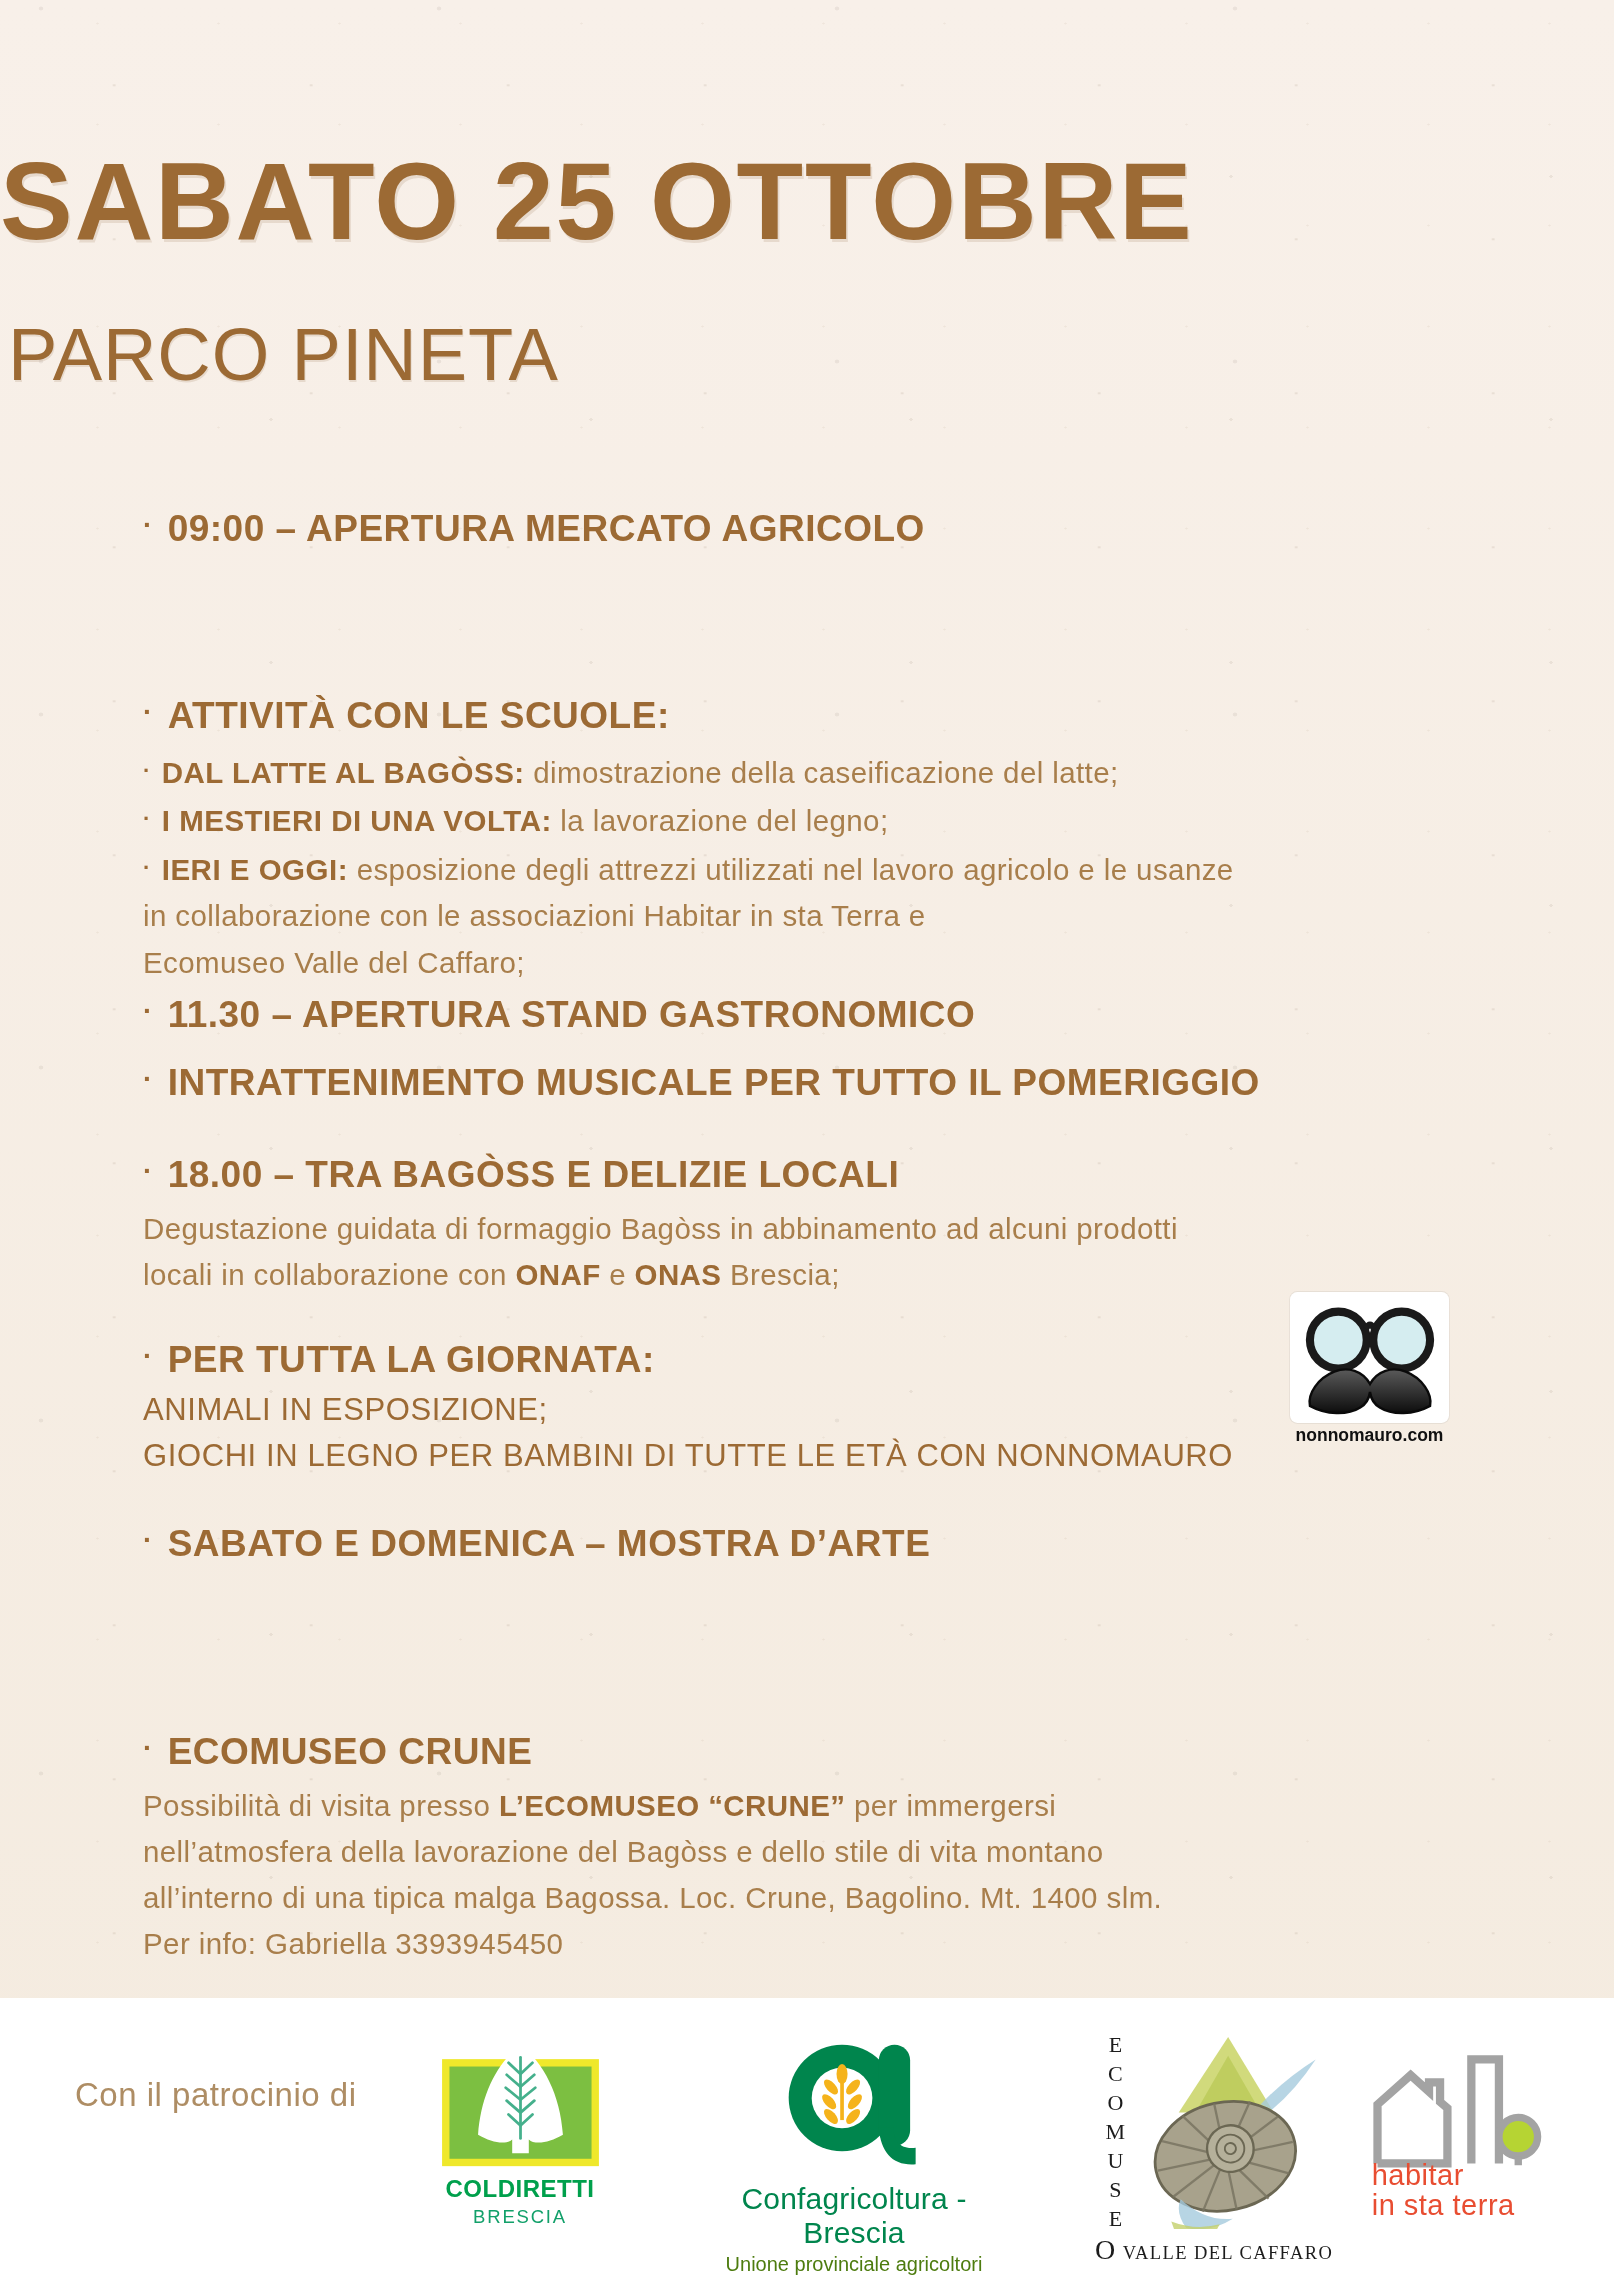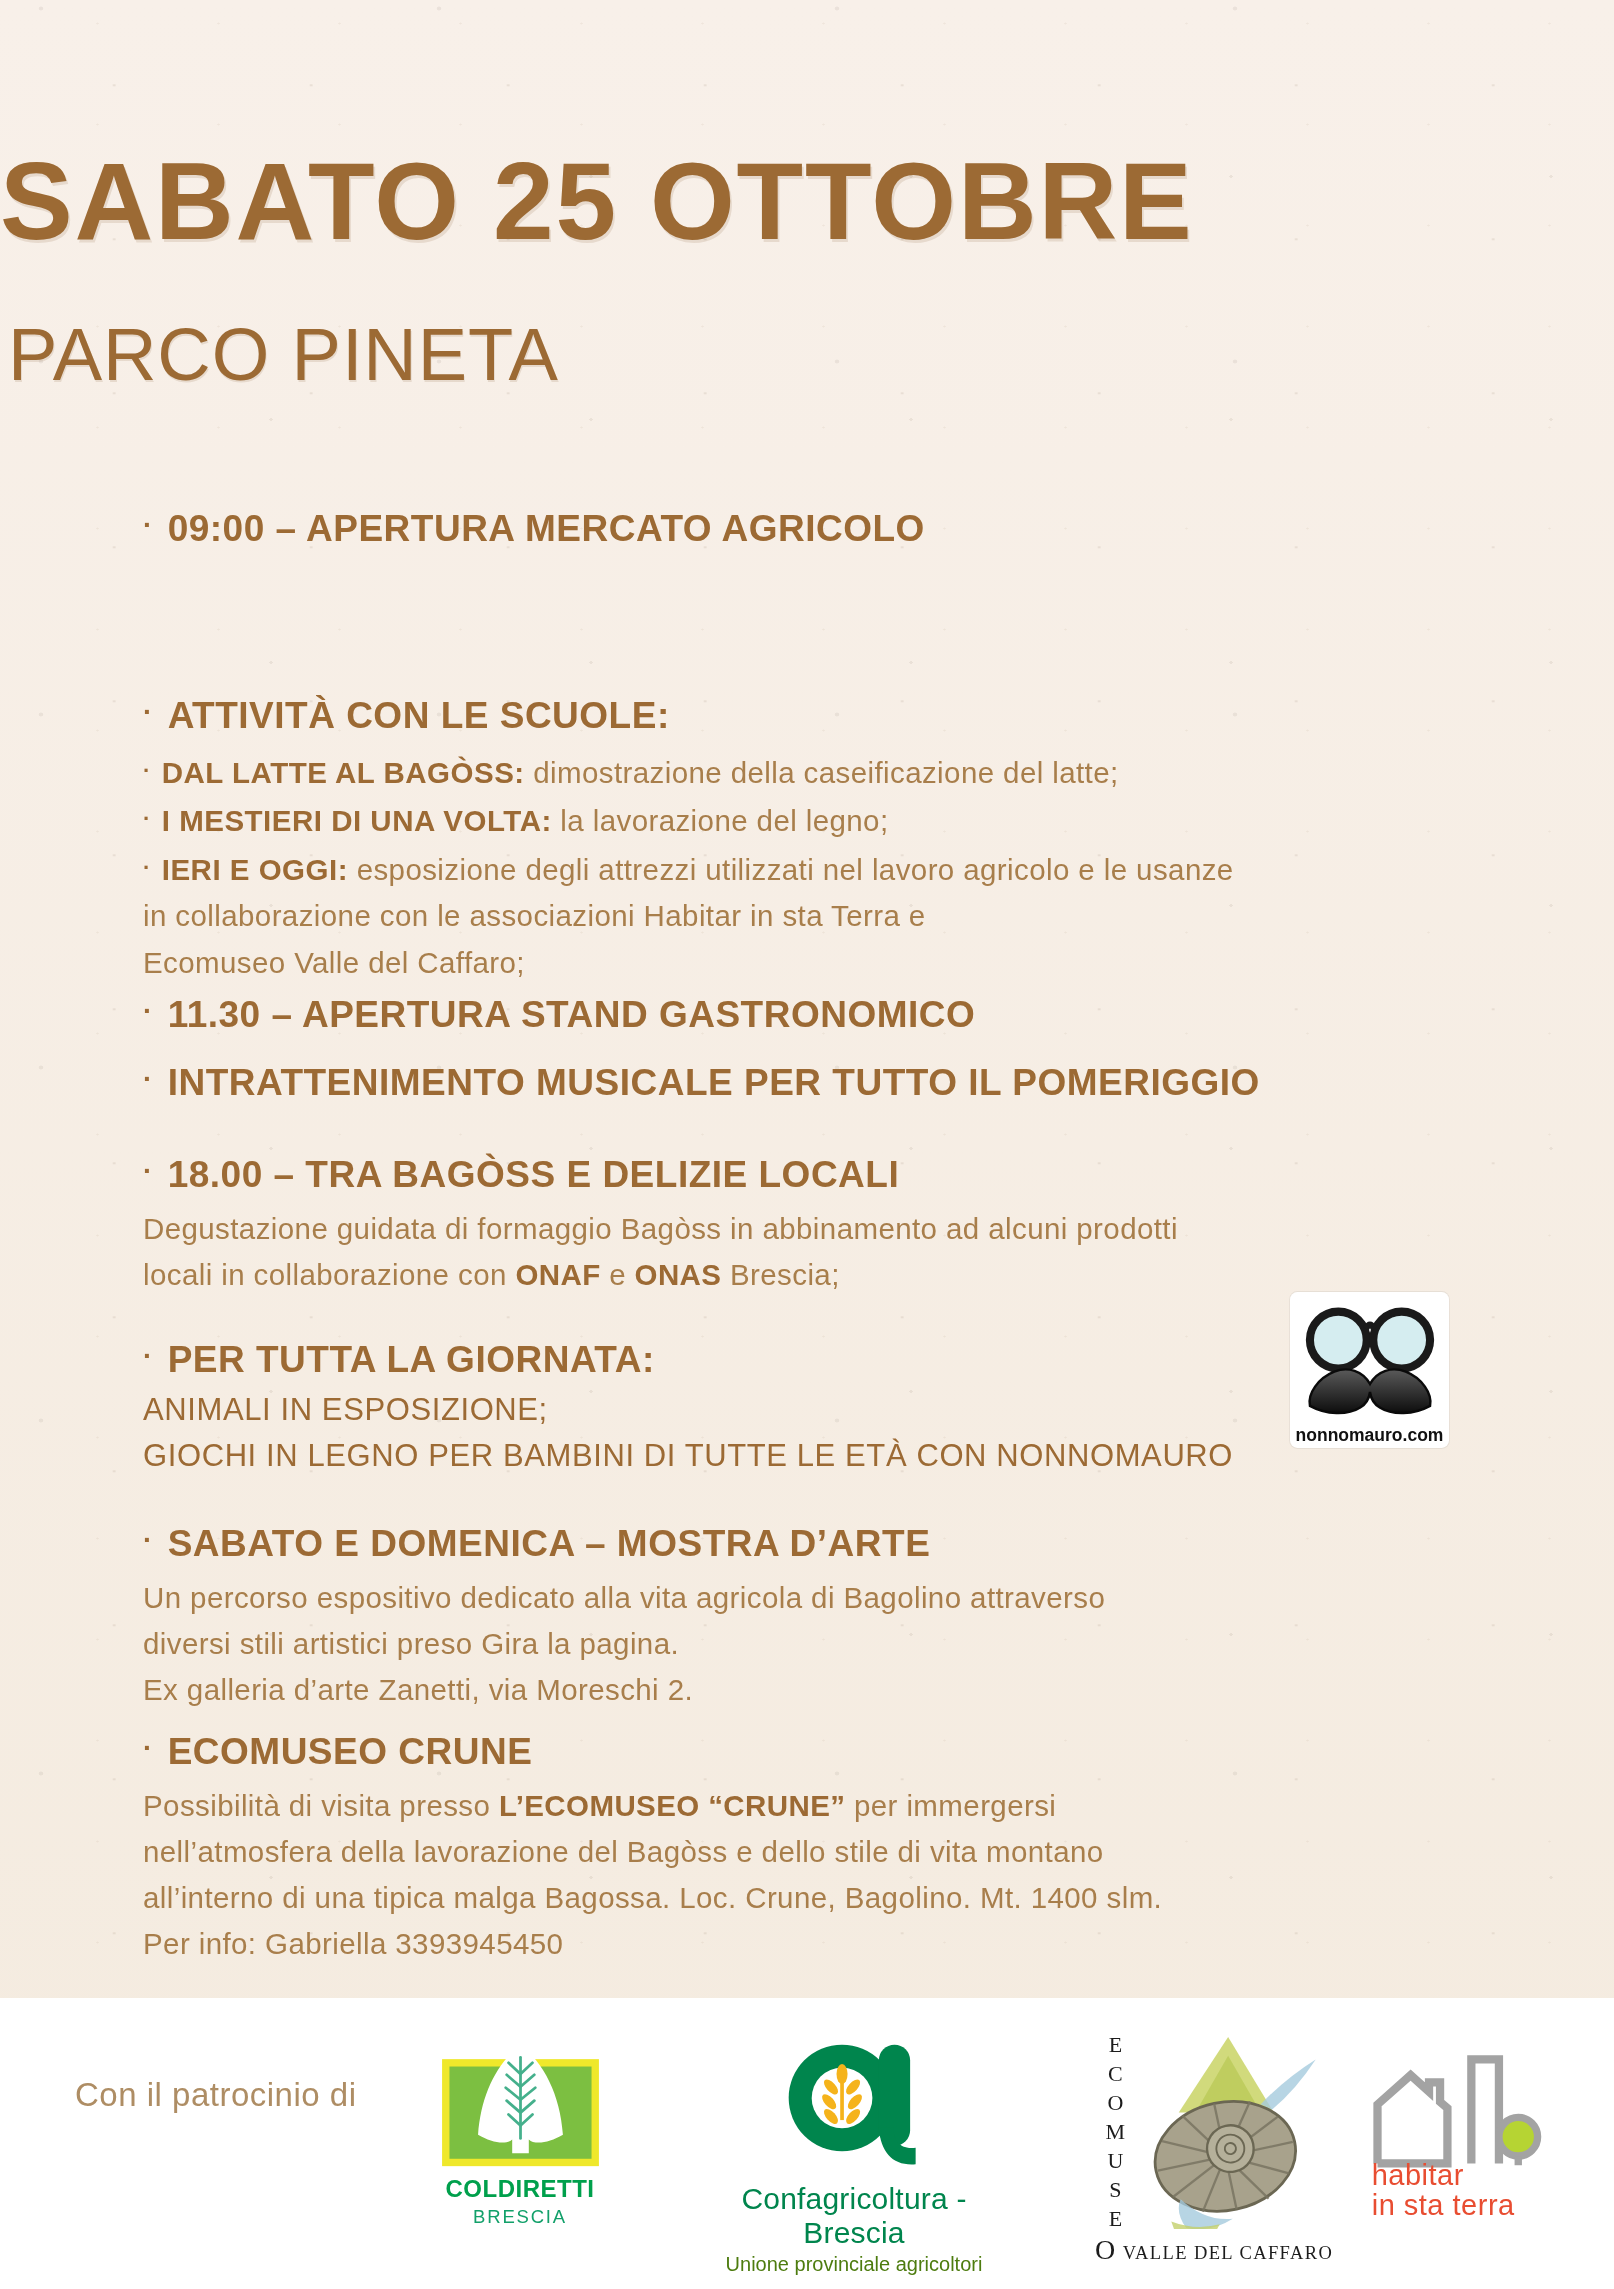--- a/index.html
+++ b/index.html
@@ -34,21 +34,21 @@
   .blt{font-size:28px;vertical-align:6.5px;margin-right:14.8px;font-weight:700;color:#9c6a34;}
   .blt.sm{font-size:22px;vertical-align:4.6px;margin-right:11px;}
   .b{margin:0;font-size:29.5px;line-height:46px;color:#a87e4b;letter-spacing:0.4px;font-weight:400;}
   .bl{display:block;}
   .item{font-size:29.5px;line-height:47px;color:#a87e4b;letter-spacing:0.4px;}
   .lbl{font-weight:700;color:#9c6a34;letter-spacing:0.5px;}
   b{font-weight:700;color:#9c6a34;}
   .shout{font-size:31px;line-height:46px;font-weight:400;letter-spacing:0.6px;color:#9c6a34;}
   
   .nonno{
-    position:absolute;left:1290px;top:1292px;width:159px;height:156px;
+    position:absolute;left:1290px;top:1292px;width:159px;height:131px;
     background:#ffffff;border-radius:7.4px;box-shadow:0 0 0 0.9px rgba(0,0,0,.06);
     text-align:center;
   }
   .nonno svg{display:block;margin:9.2px auto 0 auto;}
   .nonno-cap{font-size:17.5px;font-weight:700;color:#111;letter-spacing:0;margin-top:1.8px;}
   
   .band{position:absolute;left:0;top:1998px;width:1614px;height:292px;background:#ffffff;}
   .patron{position:absolute;left:75px;top:78px;font-size:33px;color:#ae8d64;letter-spacing:0.5px;}
   .logo{position:absolute;text-align:center;}
   .coldiretti{left:434px;top:39px;width:172px;}
@@ -121,25 +121,20 @@
       <circle cx="46" cy="48" r="35" fill="#d5edf0" stroke="#1a1a1a" stroke-width="10"></circle>
       <circle cx="124" cy="48" r="35" fill="#d5edf0" stroke="#1a1a1a" stroke-width="10"></circle>
       <path d="M80 34 Q85 24 90 34" fill="none" stroke="#1a1a1a" stroke-width="8"></path>
       <path d="M85 102 C76 86 58 80 41 87 C21 95 8 114 11 129 C31 140 57 141 73 131 C80 127 84 119 85 112 C86 119 90 127 97 131 C113 141 139 140 159 129 C162 114 149 95 129 87 C112 80 94 86 85 102 Z" fill="url(#mgrad)" stroke="#0a0a0a" stroke-width="3"></path>
     </svg>
     <div class="nonno-cap">nonnomauro.com</div>
   </div>
 
   <section class="blk" style="top:1518px">
     <h3 class="h"><span class="blt">·</span><span>SABATO E DOMENICA – MOSTRA D’ARTE</span></h3>
-    <p class="b">
-      <span class="bl">Un percorso espositivo dedicato alla vita agricola di Bagolino attraverso</span>
-      <span class="bl">diversi stili artistici preso Gira la pagina.</span>
-      <span class="bl">Ex galleria d’arte Zanetti, via Moreschi 2.</span>
-    </p>
   </section>
 
   <section class="blk" style="top:1726px">
     <h3 class="h"><span class="blt">·</span><span>ECOMUSEO CRUNE</span></h3>
     <p class="b">
       <span class="bl"><span>Possibilità di visita presso </span><b>L’ECOMUSEO “CRUNE”</b><span> per immergersi</span></span>
       <span class="bl">nell’atmosfera della lavorazione del Bagòss e dello stile di vita montano</span>
       <span class="bl">all’interno di una tipica malga Bagossa. Loc. Crune, Bagolino. Mt. 1400 slm.</span>
       <span class="bl">Per info: Gabriella 3393945450</span>
     </p>

